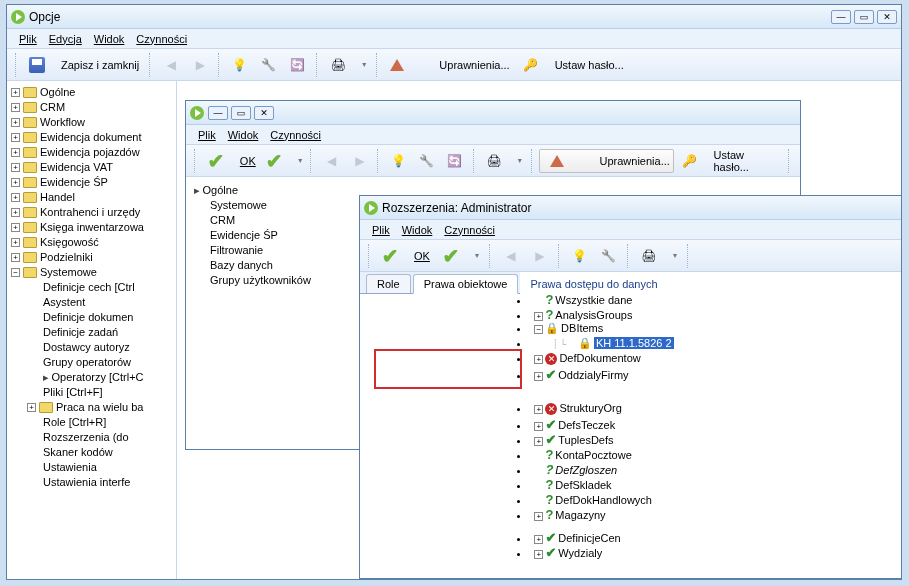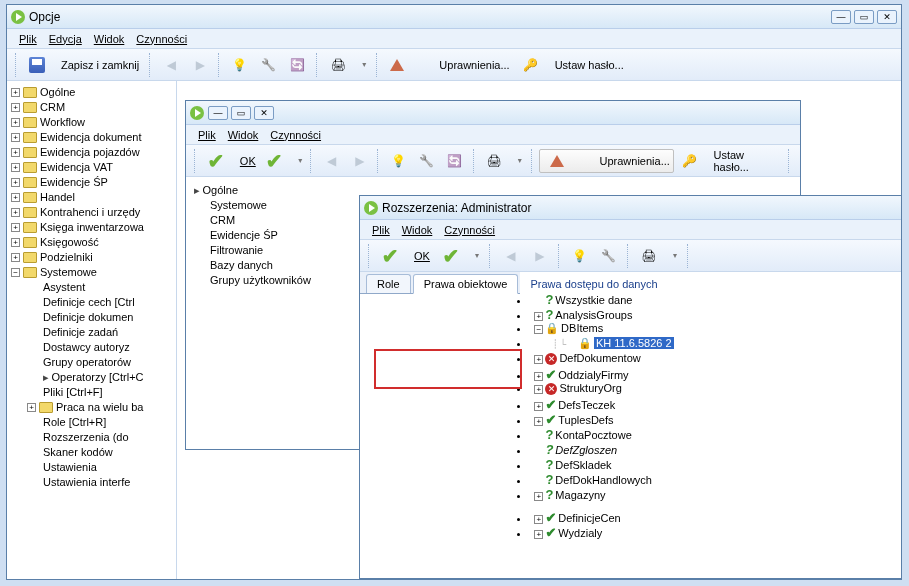--- a/index.html
+++ b/index.html
@@ -116,22 +116,22 @@
           <li><span class="exp">+</span><span class="folder"></span>Ewidencja dokument</li>
           <li><span class="exp">+</span><span class="folder"></span>Ewidencja pojazdów</li>
           <li><span class="exp">+</span><span class="folder"></span>Ewidencja VAT</li>
           <li><span class="exp">+</span><span class="folder"></span>Ewidencje ŚP</li>
           <li><span class="exp">+</span><span class="folder"></span>Handel</li>
           <li><span class="exp">+</span><span class="folder"></span>Kontrahenci i urzędy</li>
           <li><span class="exp">+</span><span class="folder"></span>Księga inwentarzowa</li>
           <li><span class="exp">+</span><span class="folder"></span>Księgowość</li>
           <li><span class="exp">+</span><span class="folder"></span>Podzielniki</li>
           <li><span class="exp">−</span><span class="folder"></span>Systemowe</li>
+          <li class="indent2">Definicje cech [Ctrl</li>
           <li class="indent2">Asystent</li>
-          <li class="indent2">Definicje cech [Ctrl</li>
           <li class="indent2">Definicje dokumen</li>
           <li class="indent2">Definicje zadań</li>
           <li class="indent2">Dostawcy autoryz</li>
           <li class="indent2">Grupy operatorów</li>
           <li class="indent2"><span class="caret">▸</span>Operatorzy [Ctrl+C</li>
           <li class="indent2">Pliki [Ctrl+F]</li>
           <li class="indent1"><span class="exp">+</span><span class="folder"></span>Praca na wielu ba</li>
           <li class="indent2">Role [Ctrl+R]</li>
           <li class="indent2">Rozszerzenia (do</li>
           <li class="indent2">Skaner kodów</li>
@@ -258,24 +258,24 @@
     <div class="tabs">
       <div class="tab">Role</div>
       <div class="tab active">Prawa obiektowe</div>
     </div>
     <div class="groupbox">
       <div class="groupbox-label">Prawa dostępu do danych</div>
       <ul class="rights-tree" id="rightsTree">
           <li style="padding-left: 4px;"><span style="display:inline-block;width:11px"></span><span class="q">?</span>Wszystkie dane</li>
           <li style="padding-left: 4px;"><span class="exp2">+</span><span class="q">?</span>AnalysisGroups</li>
           <li style="padding-left: 4px;"><span class="exp2">−</span><span class="lock">🔒</span>DBItems</li>
-          <li style="padding-left: 22px;"><span class="dotted-lines">┊&nbsp;&nbsp;└</span><span style="display:inline-block;width:11px"></span><span class="lock">🔒</span><span class="sel">KH 11.6.5826 2</span></li>
+          <li style="padding-left: 22px;"><span class="dotted-lines">┊&nbsp;&nbsp;└</span><span style="display:inline-block;width:11px"></span><span class="lock">🔒</span><span class="sel">KH 11.1.5826 2</span></li>
           <li style="padding-left: 4px;"><span class="exp2">+</span><span class="deny">✕</span>DefDokumentow</li>
           <li style="padding-left: 4px;"><span class="exp2">+</span><span class="gchk">✔</span>OddzialyFirmy</li>
-          <li style="padding-left: 4px;"><span class="exp2">+</span><span class="deny">✕</span>StrukturyOrg</li>
+          <li style="padding-left: 4px; margin-top: 20px;"><span class="exp2">+</span><span class="deny">✕</span>StrukturyOrg</li>
           <li style="padding-left: 4px;"><span class="exp2">+</span><span class="gchk">✔</span>DefsTeczek</li>
           <li style="padding-left: 4px;"><span class="exp2">+</span><span class="gchk">✔</span>TuplesDefs</li>
           <li style="padding-left: 4px;"><span style="display:inline-block;width:11px"></span><span class="q">?</span>KontaPocztowe</li>
           <li style="padding-left: 4px; font-style: italic;"><span style="display:inline-block;width:11px"></span><span class="q">?</span>DefZgloszen</li>
           <li style="padding-left: 4px;"><span style="display:inline-block;width:11px"></span><span class="q">?</span>DefSkladek</li>
           <li style="padding-left: 4px;"><span style="display:inline-block;width:11px"></span><span class="q">?</span>DefDokHandlowych</li>
           <li style="padding-left: 4px;"><span class="exp2">+</span><span class="q">?</span>Magazyny</li>
           <li style="padding-left: 4px; margin-top: 8px;"><span class="exp2">+</span><span class="gchk">✔</span>DefinicjeCen</li>
           <li style="padding-left: 4px;"><span class="exp2">+</span><span class="gchk">✔</span>Wydzialy</li>
         </ul>

